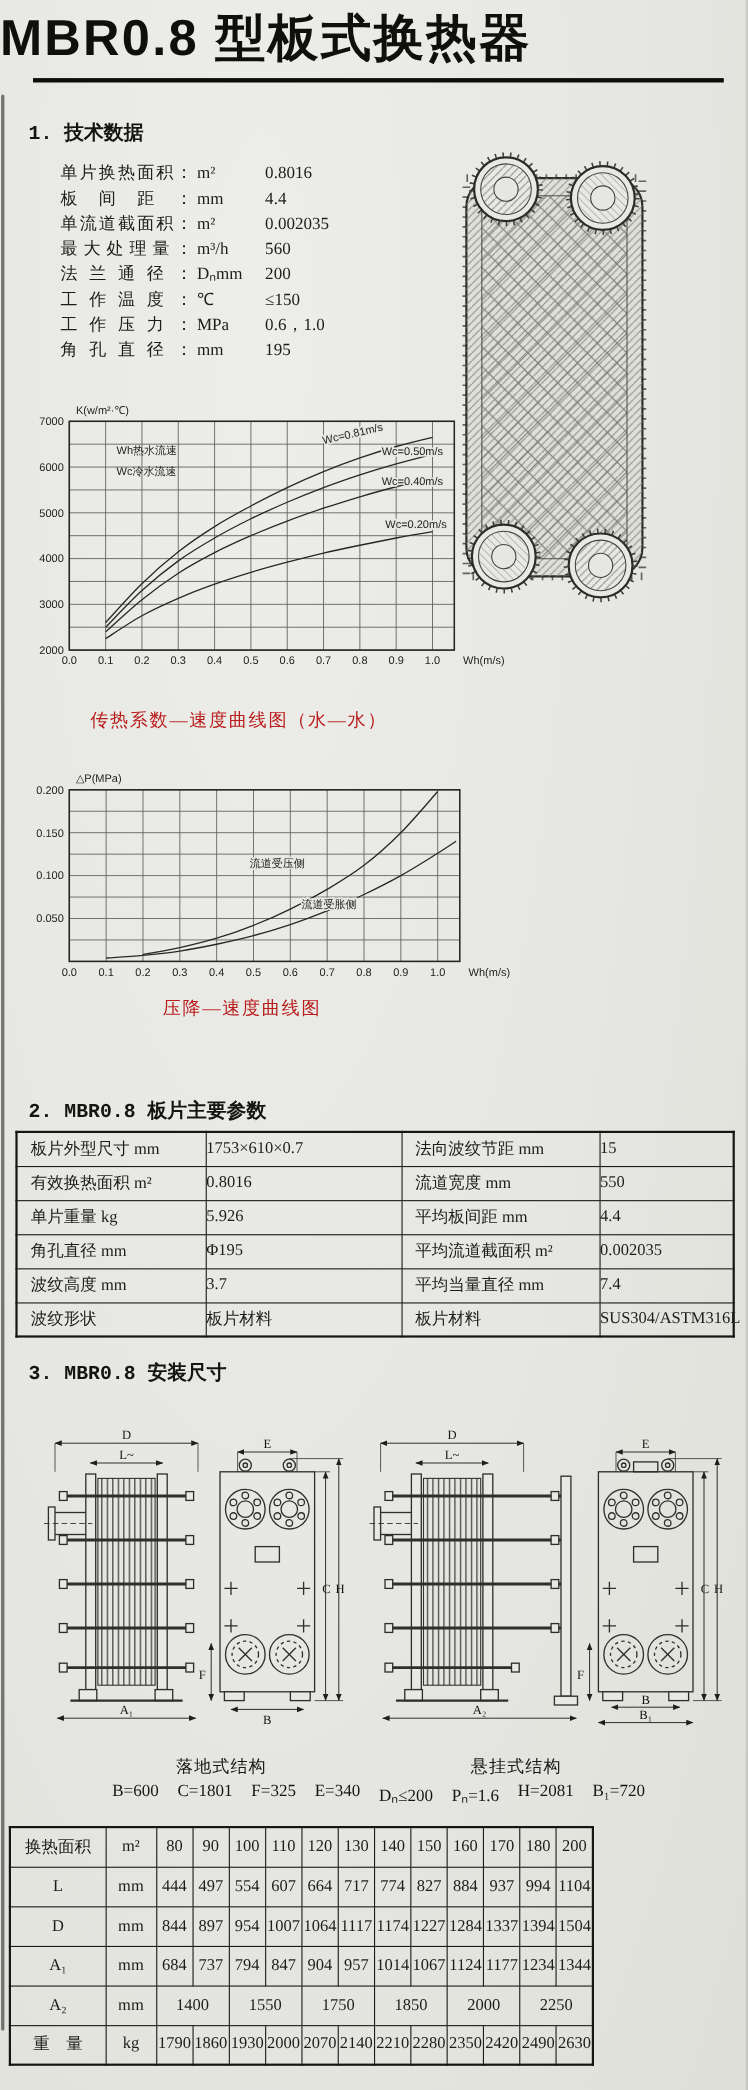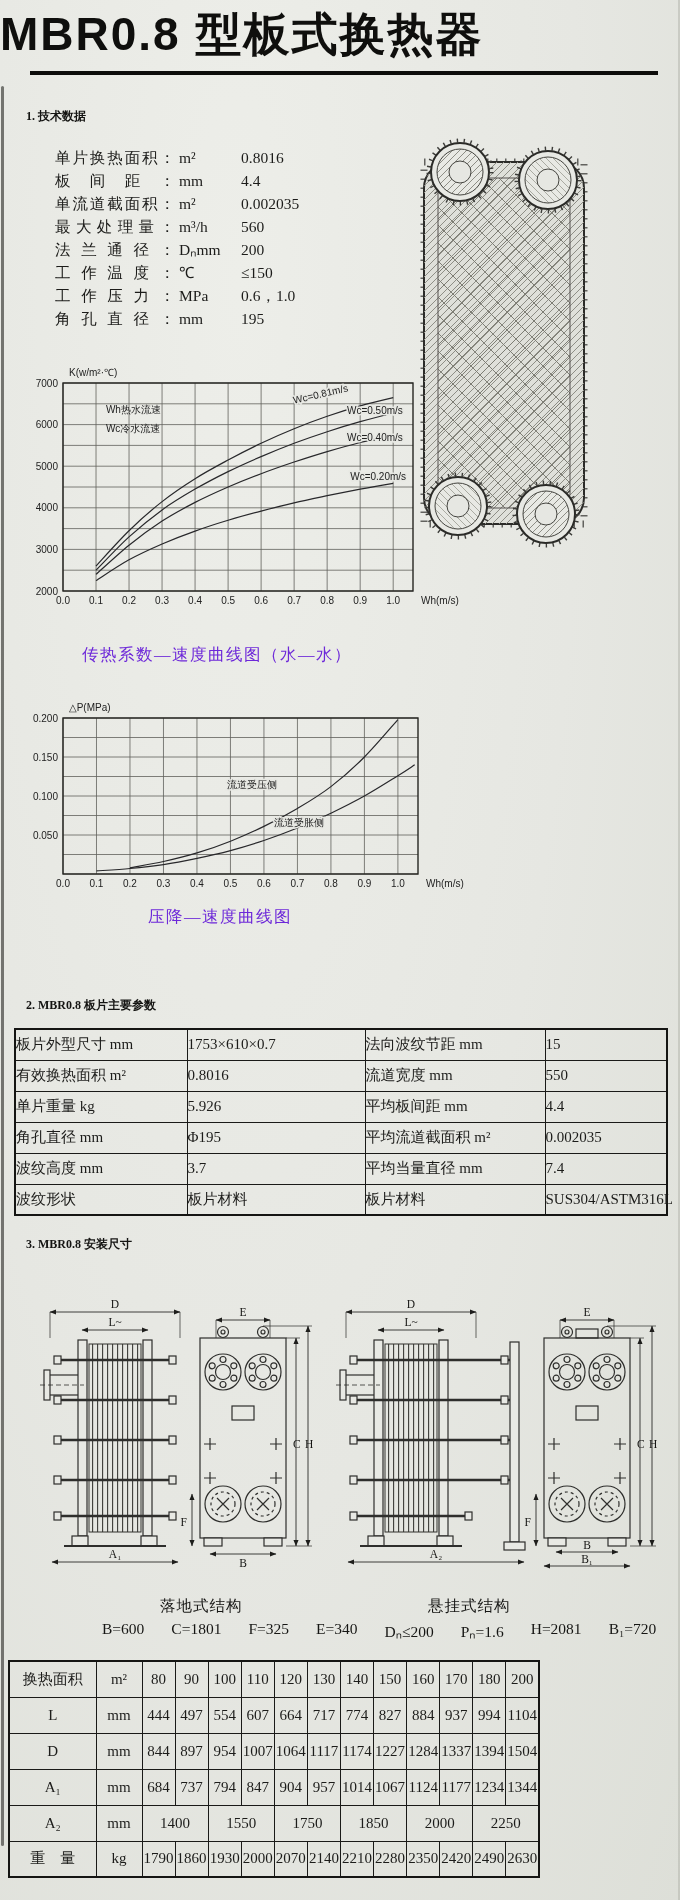--- a/index.html
+++ b/index.html
@@ -7,50 +7,50 @@
 body{
   position:relative;overflow:hidden;color:#1c1c1a;
   font-family:"Liberation Serif",serif;
   background:radial-gradient(ellipse at 35% 15%, #edeee9 0%, #e6e7e2 55%, #dddfd8 100%);
 }
 .scan-edge-left{position:absolute;left:1px;top:86px;width:3px;height:1760px;background:#4c4c48;opacity:.75;border-radius:2px}
 .scan-edge-right{position:absolute;right:0;top:0;width:2px;height:1900px;background:#b9bab3;opacity:.6}
 .page-title{position:absolute;top:4px;left:0;width:100%;
   font-family:"Liberation Sans",sans-serif;font-weight:700;font-size:46px;letter-spacing:2px;color:#0f0f0d}
 .title-rule{position:absolute;top:71px;left:30px;right:22px;height:4px;background:#0d0d0b}
-.sec-head{position:absolute;font-family:Liberation Serif, serif;font-weight:700;font-size:12px;color:#141412}
+.sec-head{position:absolute;font-family:Liberation Mono, monospace;font-weight:700;font-size:18px;color:#141412}
 #sec1-head{top:108px;left:26px}
 #sec2-head{top:997px;left:26px}
 #sec3-head{top:1236px;left:26px}
 .tech-list{position:absolute;top:146px;left:55px;width:345px}
 .tech-row{display:flex;line-height:23px;font-size:15.5px}
 .t-label{display:inline-block;width:120px;text-align:justify;text-align-last:justify}
 .t-unit{display:inline-block;width:66px;padding-left:4px}
 .t-value{display:inline-block}
 svg{position:absolute}
 #chart1{left:15px;top:360px}
 #chart2{left:15px;top:680px}
 #plate-diagram{left:408px;top:132px}
 #install-drawings{left:0;top:1290px}
 .tick{font-size:10px;font-family:"Liberation Sans",sans-serif;fill:#222}
 .curvelab{paint-order:stroke;stroke:#e7e8e3;stroke-width:3px}
-.cap{position:absolute;font-size:16.5px;letter-spacing:1.5px;color:#6d28d9}
+.cap{position:absolute;font-size:16.5px;letter-spacing:1.5px;color:#b91c1c}
 #cap1{top:644px;left:82px}
 #cap2{top:906px;left:148px}
 table{border-collapse:collapse;position:absolute;background:transparent}
 #plate-params-table{top:1028px;left:14px;width:652px;border:2px solid #151513;table-layout:fixed;font-size:15px}
 #plate-params-table td{border:1.1px solid #1a1a18;height:31px;vertical-align:middle}
-#plate-params-table td.lab{text-align:left;}
+#plate-params-table td.lab{text-align:left;padding-left:12px}
 #plate-params-table td.val{}
 #install-table{top:1660px;left:8px;width:532px;border:2.5px solid #151513;table-layout:fixed;font-size:15px}
 #install-table td{border:1.3px solid #1a1a18;height:36px;text-align:center;vertical-align:middle}
 .struct-label{position:absolute;top:1596px;font-size:15.5px;letter-spacing:1px;color:#161614}
 #struct-label-0{left:160px}
 #struct-label-1{left:428px}
-.dims-line{position:absolute;top:1620px;left:102px;width:500px;display:flex;gap:27px;font-size:15.5px;color:#161614;white-space:nowrap}
+.dims-line{position:absolute;top:1620px;left:102px;width:500px;display:flex;gap:17px;font-size:15.5px;color:#161614;white-space:nowrap}
 .ln{fill:none;stroke:#2e2e2c;stroke-width:1.2}
 .lnf{fill:#e8e9e4;stroke:#2e2e2c;stroke-width:1.2}
 .dim{stroke:#2b2b29;stroke-width:.9;fill:none}
 .ext{stroke:#2b2b29;stroke-width:.7}
 .rod{stroke:#2e2e2c;stroke-width:2.6}
 .dashln{stroke:#2e2e2c;stroke-width:.8;stroke-dasharray:5 3;fill:none}
 .dlab{font-family:"Liberation Serif",serif;font-size:11.5px;fill:#151513}
 .dlabm{text-anchor:middle}
 </style>
 </head>

